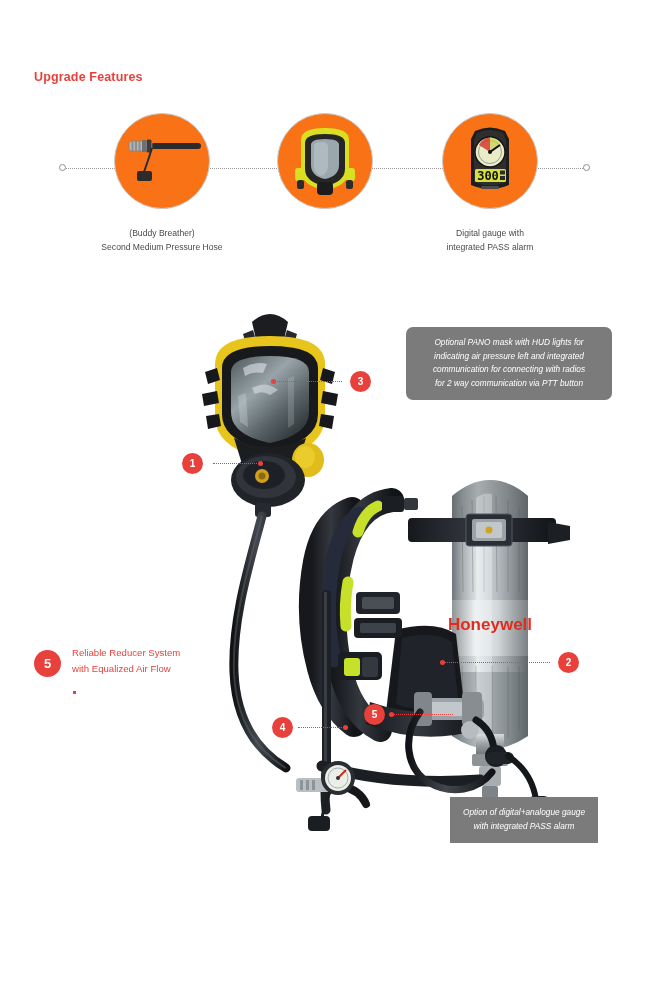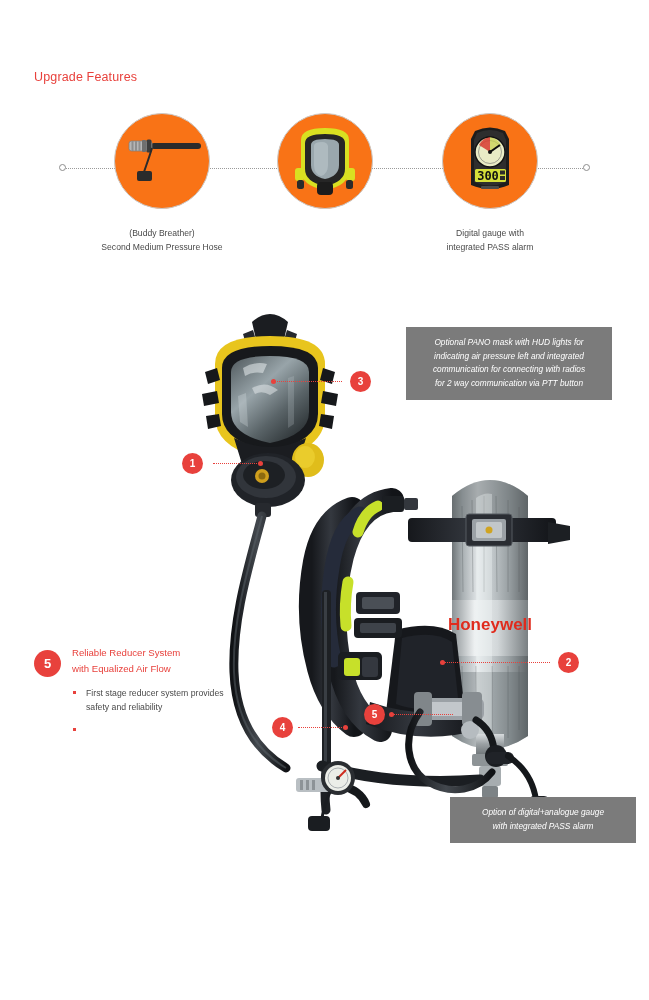--- a/index.html
+++ b/index.html
@@ -15,21 +15,21 @@
     font-family: "Liberation Sans", sans-serif;
     -webkit-font-smoothing: antialiased;
   }
 
   
   .section-title {
     position: absolute;
     left: 34px;
     top: 70px;
     font-size: 12.5px;
-    font-weight: normal;
+    font-weight: bold;
     color: #e8413c;
     letter-spacing: 0.15px;
   }
 
   
   .feature-strip {
     position: absolute;
     left: 0;
     top: 108px;
     width: 649px;
@@ -111,25 +111,26 @@
     text-align: center;
     box-sizing: border-box;
   }
   .callout-top {
     left: 406px;
     top: 327px;
     width: 206px;
     padding: 9px 8px 10px 8px;
     font-size: 8.3px;
     line-height: 13.6px;
+    border-radius: 7px;
   }
   .callout-bottom {
     left: 450px;
     top: 797px;
-    width: 186px;
+    width: 148px;
     padding: 9px 8px 10px 8px;
     font-size: 8.3px;
     line-height: 13.6px;
   }
 
   
   .marker {
     position: absolute;
     width: 21px;
     height: 21px;
@@ -540,19 +541,15 @@
 
 <div class="feature-block">
   <div class="fb-badge">5</div>
   <div class="fb-title">
     <div>Reliable Reducer System</div>
     <div>with Equalized Air Flow</div>
   </div>
   <ul class="fb-list">
     <li>
       <span class="bullet"></span>
-      <span>First stage reducer system provides safety and reliability</span>
-    </li>
-    <li>
-      <span class="bullet"></span>
     </li>
   </ul>
 </div>
 
 </body></html>

